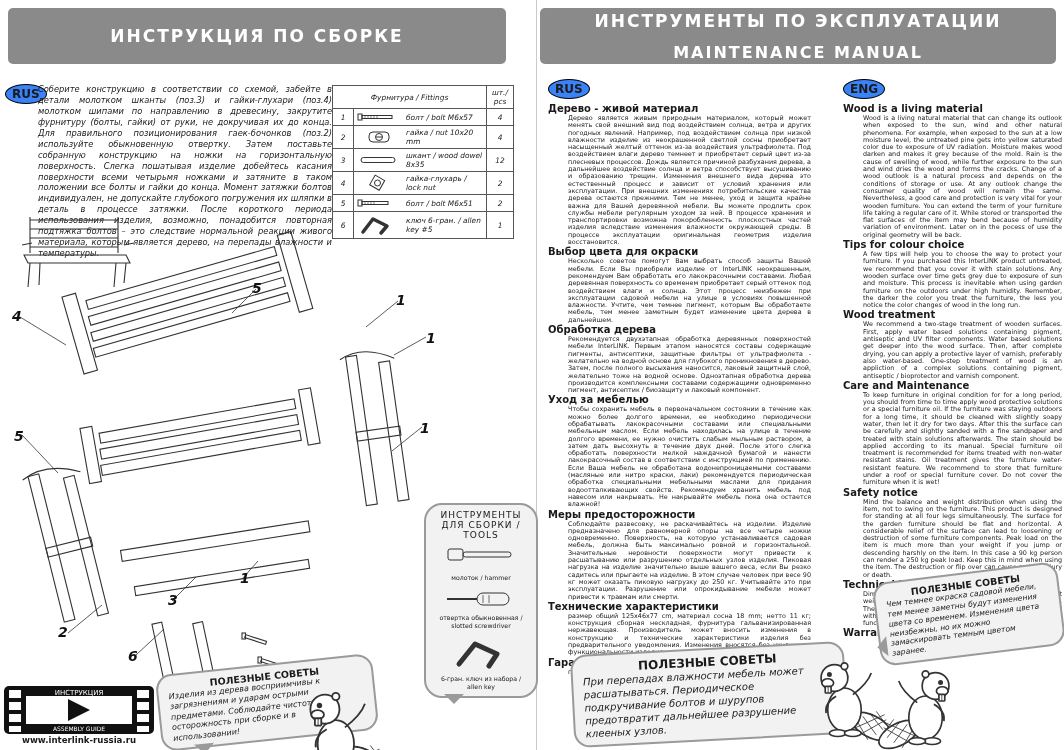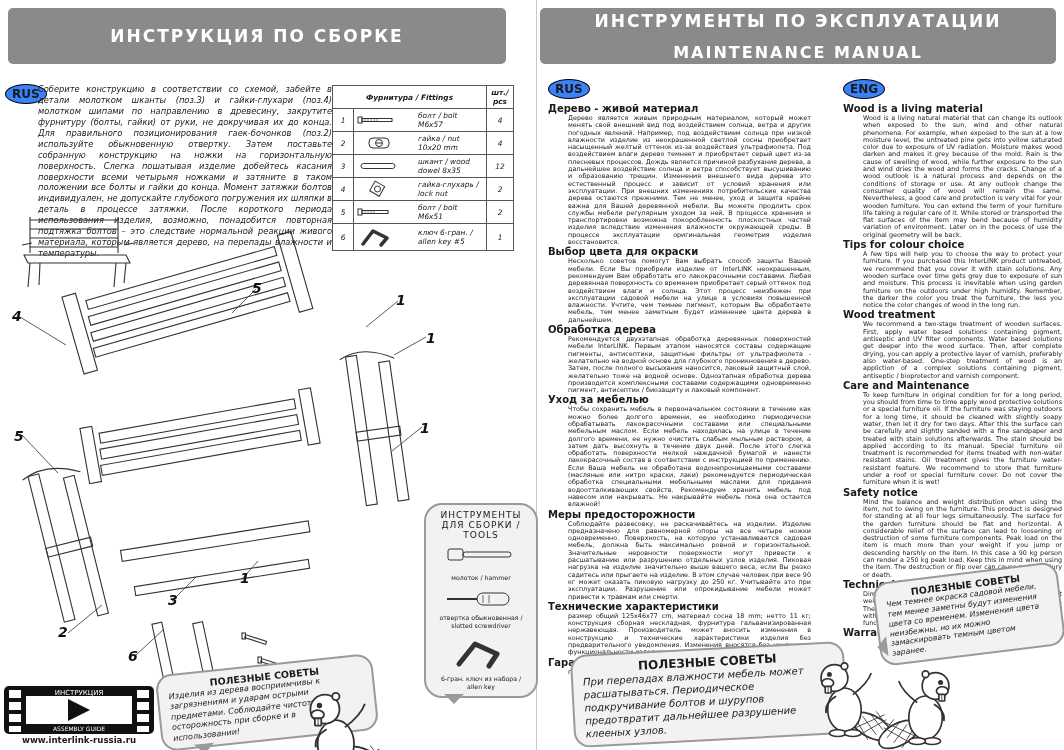--- a/index.html
+++ b/index.html
@@ -9,24 +9,24 @@
   .page-header .t1{font-size:17px;}
   .page-header .t2{font-size:16px;}
   #hdr-left{left:8px;top:8px;width:498px;height:56px;}
   #hdr-right{left:540px;top:8px;width:516px;height:56px;}
   .lang-badge{display:inline-block;border:1.5px solid #000;border-radius:50%;font-weight:bold;font-size:12px;padding:2px 6px;background:#3b82f6;}
   .intro{position:absolute;left:38px;top:84px;width:294px;font-style:italic;font-size:8.3px;line-height:1.32;text-align:justify;}
   #rus-badge-left{position:absolute;left:5px;top:84px;}
   
   .fit-table{position:absolute;left:332px;top:85px;width:182px;border-collapse:collapse;font-size:7.4px;font-style:italic;}
   .fit-table td{border:1px solid #555;padding:2px 3px;vertical-align:middle;}
-  .fit-table .hd{text-align:center;font-weight:bold;}
+  .fit-table .hd{text-align:center;font-weight:normal;}
   .fit-table .num{width:14px;text-align:center;}
   .fit-table .qty{width:20px;text-align:center;}
-  .fit-cell{display:flex;align-items:center;gap:15px;}
+  .fit-cell{display:flex;align-items:center;gap:3px;}
   .fit-cell svg{flex:0 0 auto;}
   
   #diagram{position:absolute;left:6px;top:205px;}
   .callout{position:absolute;font-weight:bold;font-style:italic;font-size:14px;color:#111;}
   
   .col{position:absolute;overflow:hidden;}
   #rus-col{left:548px;top:78px;width:263px;height:596px;}
   #eng-col{left:843px;top:78px;width:219px;height:560px;}
   .sec-h{font-weight:bold;font-size:10px;margin-bottom:1px;}
   .sec-b{font-size:6.4px;line-height:1.14;text-align:justify;margin-left:20px;}

